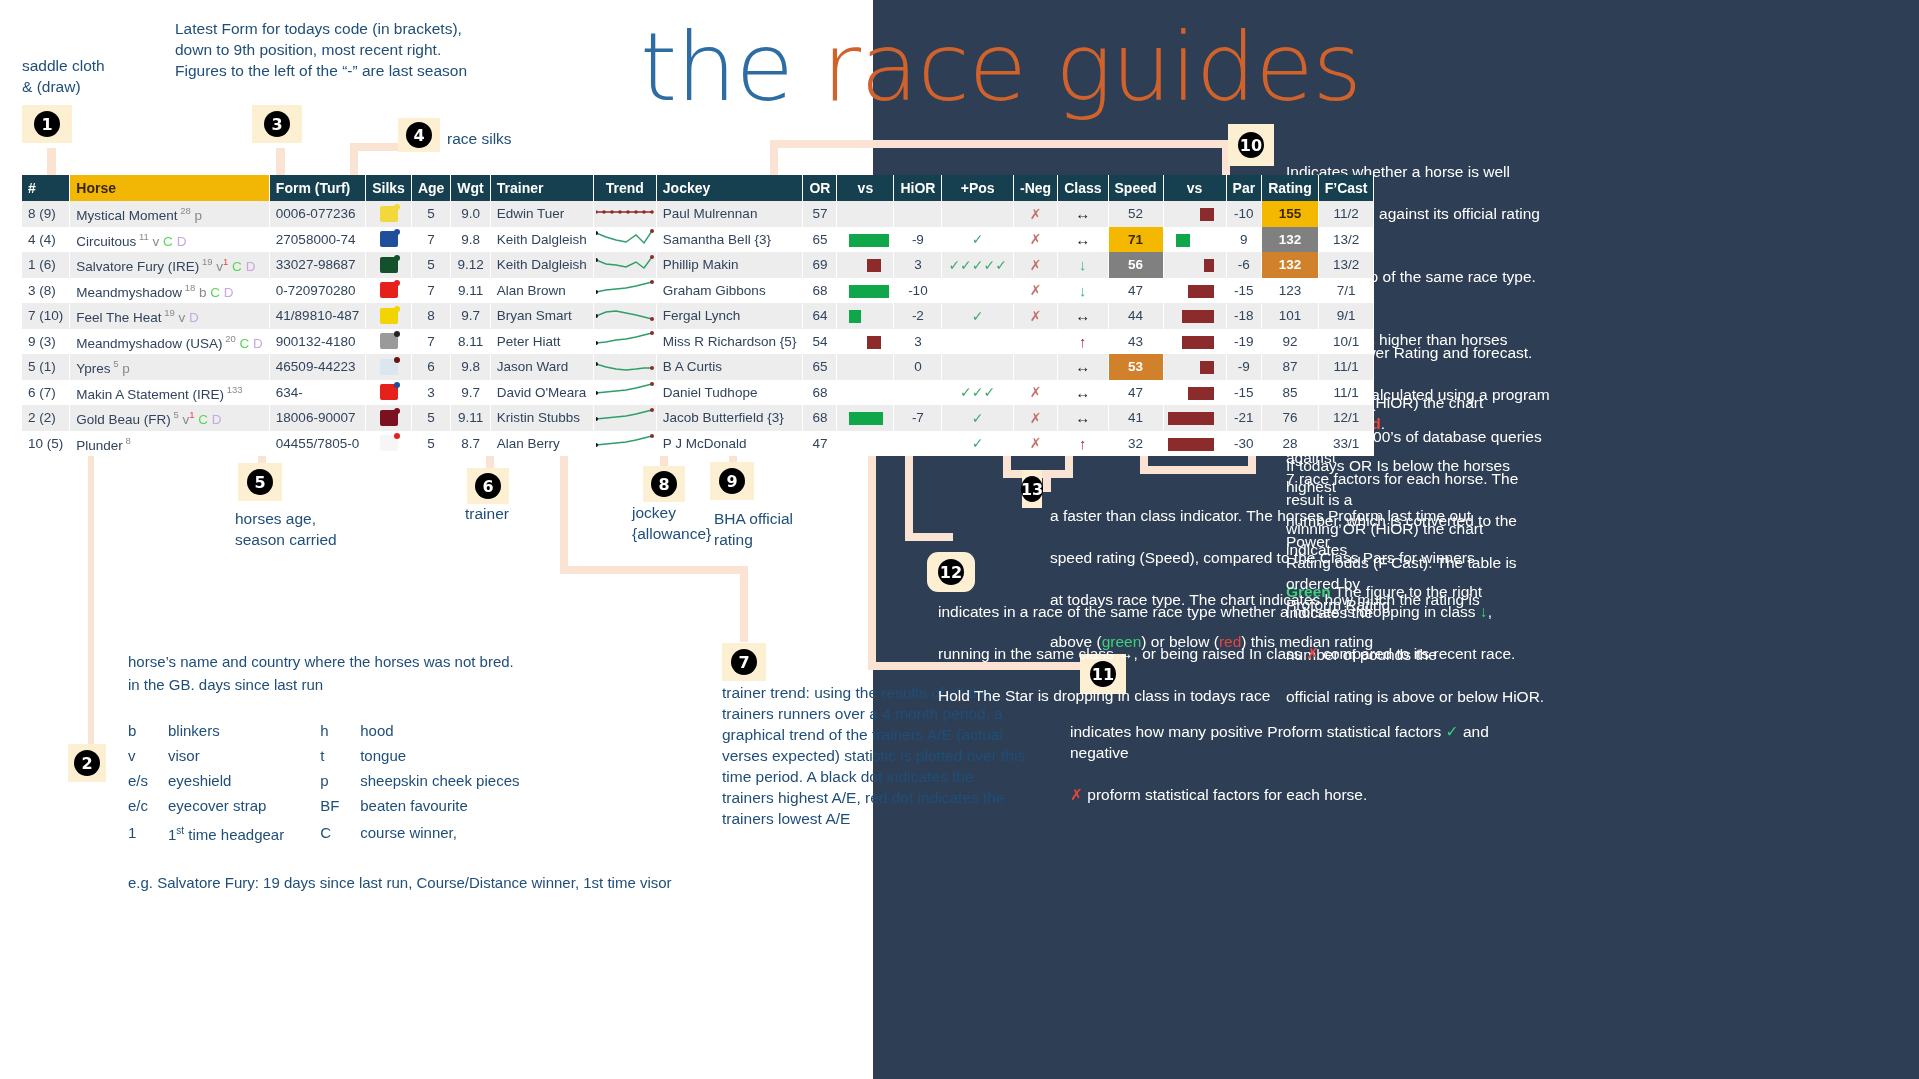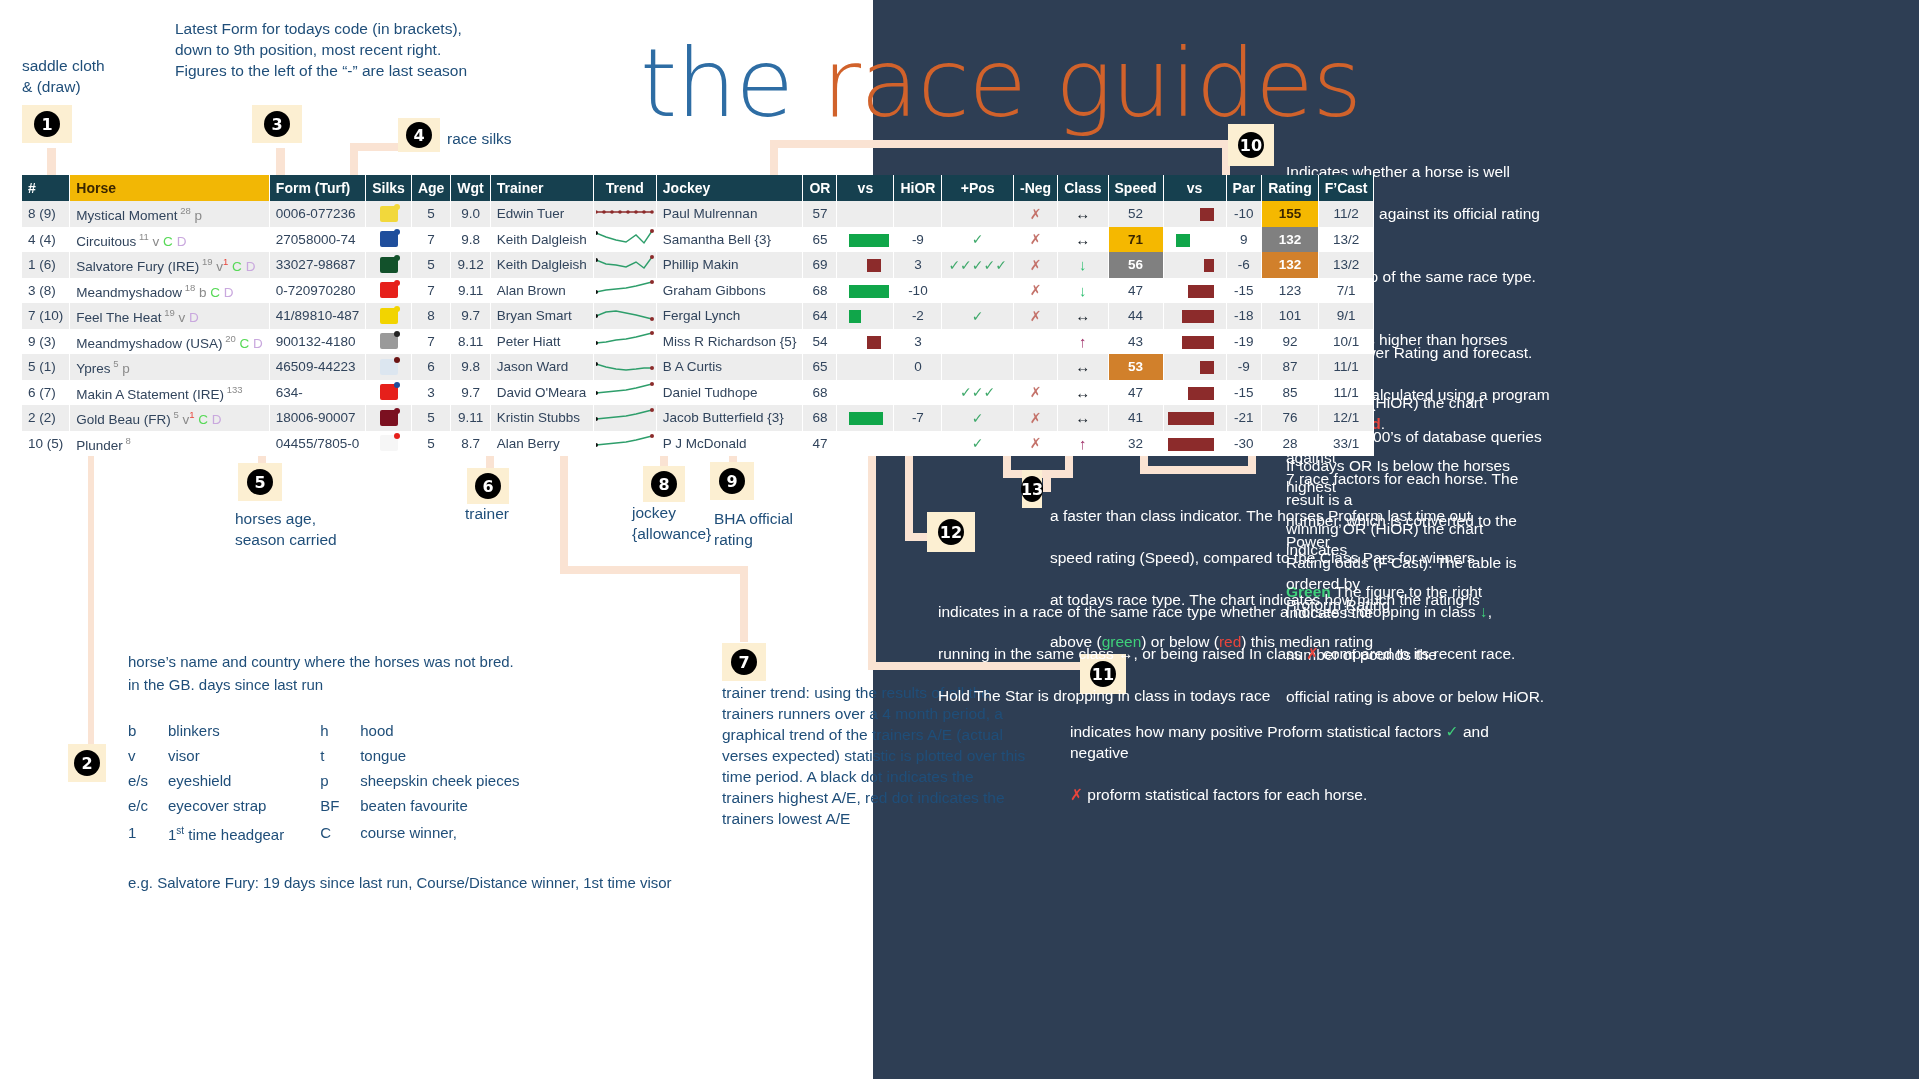--- a/index.html
+++ b/index.html
@@ -10,21 +10,21 @@
     color:#1F4E79;
   }
   .navy-panel{
     position:absolute;left:873px;top:0;width:1046px;height:1079px;
     background:#2E3E54;
   }
   
   .title{
     position:absolute;top:10px;left:640px;width:960px;height:120px;
     font-size:95px;line-height:115px;letter-spacing:-1px;white-space:nowrap;
-    font-family:"DejaVu Sans","Liberation Sans",sans-serif;font-weight:300;margin-top:16px;
+    font-family:"DejaVu Sans","Liberation Sans",sans-serif;font-weight:300;
   }
   .title .the{color:#2E6DA4;}
   .title .rg{color:#D1622B;}
 
   
   .ann{position:absolute;font-size:15.5px;line-height:21px;color:#1F4E79;white-space:pre-line;}
   .ann.light{color:#ffffff;}
 
   
   .numbox{
@@ -161,21 +161,21 @@
   </div>
 <div class="numbox" style="left:710px;top:462px;width:44px;height:38px;">
     <span class="numcircle">9</span>
   </div>
 <div class="numbox" style="left:1228px;top:124px;width:46px;height:42px;">
     <span class="numcircle">10</span>
   </div>
 <div class="numbox" style="left:1080px;top:654px;width:46px;height:40px;">
     <span class="numcircle">11</span>
   </div>
-<div class="numbox" style="left:927px;top:512px;width:48px;height:40px;">
+<div class="numbox" style="left:927px;top:552px;width:48px;height:40px;border-radius:11px;">
     <span class="numcircle">12</span>
   </div>
 <div class="numbox" style="left:1022px;top:470px;width:20px;height:38px;">
     <span class="numcircle">13</span>
   </div>
 <div class="numbox" style="left:1233px;top:378px;width:44px;height:38px;">
     <span class="numcircle">14</span>
   </div>
 
 <div class="ann" style="left:235px;top:508px;">horses age,

